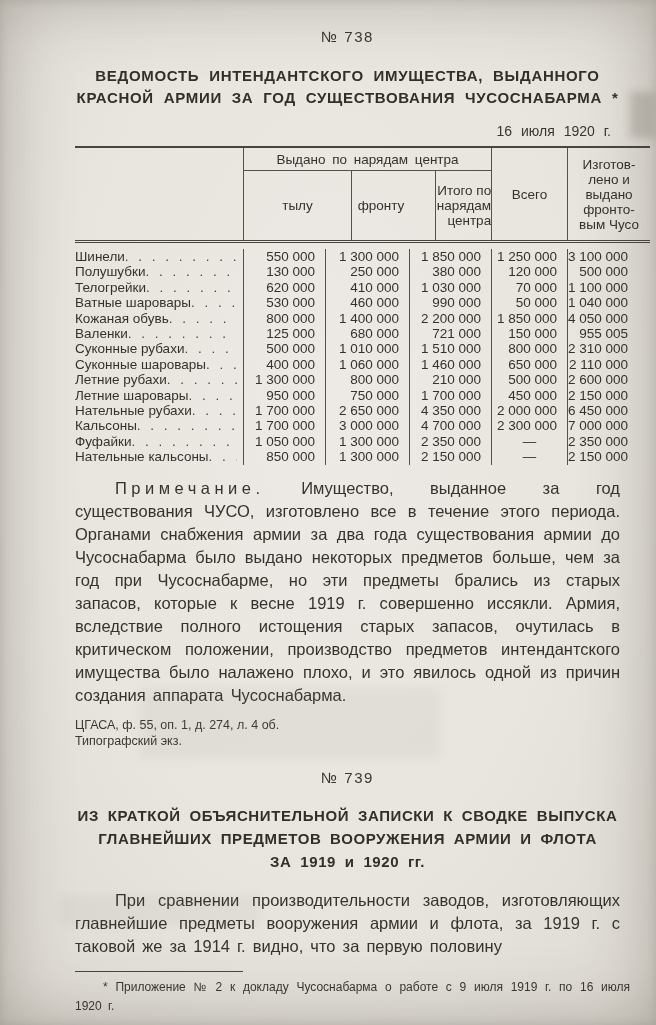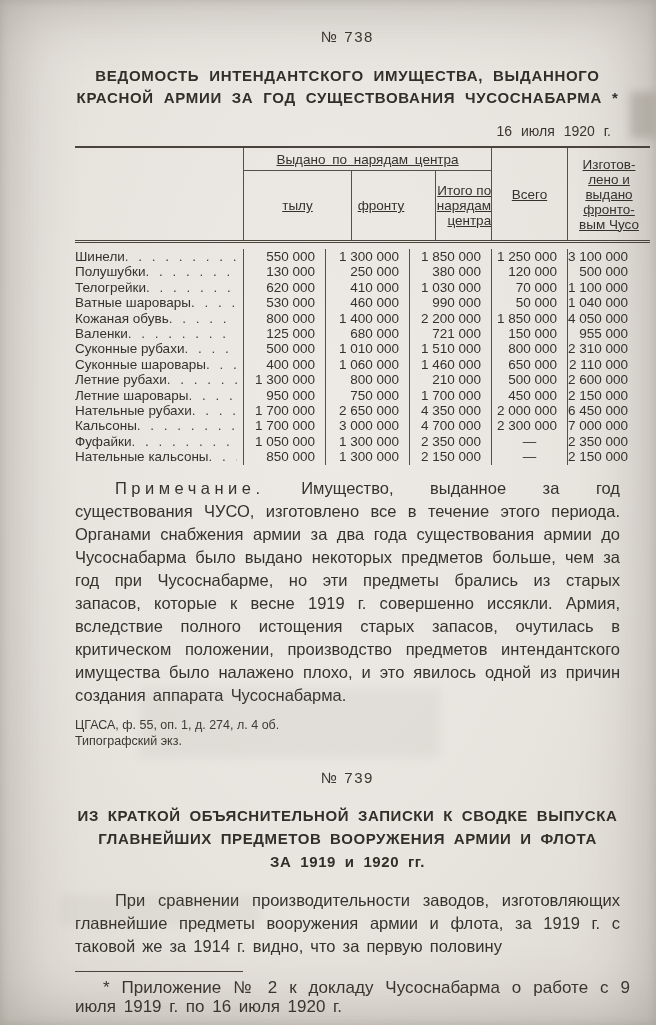--- a/index.html
+++ b/index.html
@@ -40,21 +40,20 @@
     margin:14px 9px 0 0;color:#3a362f;
   }
 
   
   .table{margin-top:7px;width:575px;border-top:2px solid #49443c;}
   .thead{
     display:grid;grid-template-columns:168px 82px 84px 82px 76px 1fr;
     border-bottom:3px double #49443c;
     font-size:13.5px;line-height:15px;
     height:92px;
-    text-decoration:underline;
   }
   .h-group{grid-column:2 / span 3;border-left:1px solid #55504a;display:flex;flex-direction:column;}
   .group-title{
     text-align:center;padding:4px 0 3px 0;
     border-bottom:1px solid #55504a;word-spacing:3px;
   }
   .group-cols{flex:1;display:grid;grid-template-columns:82px 84px 82px;}
   .group-cols .hc{display:flex;align-items:center;justify-content:center;text-align:right;margin-left:25px;}
   .group-cols .hc + .hc{border-left:1px solid #55504a;}
   .h-side{border-left:1px solid #55504a;display:flex;align-items:center;justify-content:center;text-align:center;}
@@ -85,21 +84,21 @@
     letter-spacing:.6px;word-spacing:4px;line-height:23px;white-space:pre-line;color:#322f29;
   }
   .body-par{
     margin:16px 0 0 0;width:545px;
     font-size:16.5px;line-height:23px;text-align:justify;
     text-indent:40px;word-spacing:2.5px;color:#36332d;
   }
   .footnote-rule{margin-top:13px;width:168px;border-top:1px solid #49443c;}
   .footnote{
     margin:6px 0 16px 0;width:555px;
-    font-size:17px;line-height:19px;text-align:justify;
+    font-size:12px;line-height:19px;text-align:justify;
     text-indent:28px;word-spacing:3px;color:#3a362f;
   }
 </style>
 </head>
 <body>
 
 <div class="page">
   <div class="smudge s1"></div>
   <div class="smudge s2"></div>
   <div class="smudge s3"></div>
@@ -187,21 +186,21 @@
         </div>
         <div class="trow">
           <div class="cell label">
             <span class="rname">Валенки</span>
             <span class="dots"></span>
           </div>
           <div class="cell num">125 000</div>
           <div class="cell num">680 000</div>
           <div class="cell num">721 000</div>
           <div class="cell num">150 000</div>
-          <div class="cell num">955 000</div>
+          <div class="cell num">955 005</div>
         </div>
         <div class="trow">
           <div class="cell label">
             <span class="rname">Суконные рубахи</span>
             <span class="dots"></span>
           </div>
           <div class="cell num">500 000</div>
           <div class="cell num">1 010 000</div>
           <div class="cell num">1 510 000</div>
           <div class="cell num">800 000</div>

